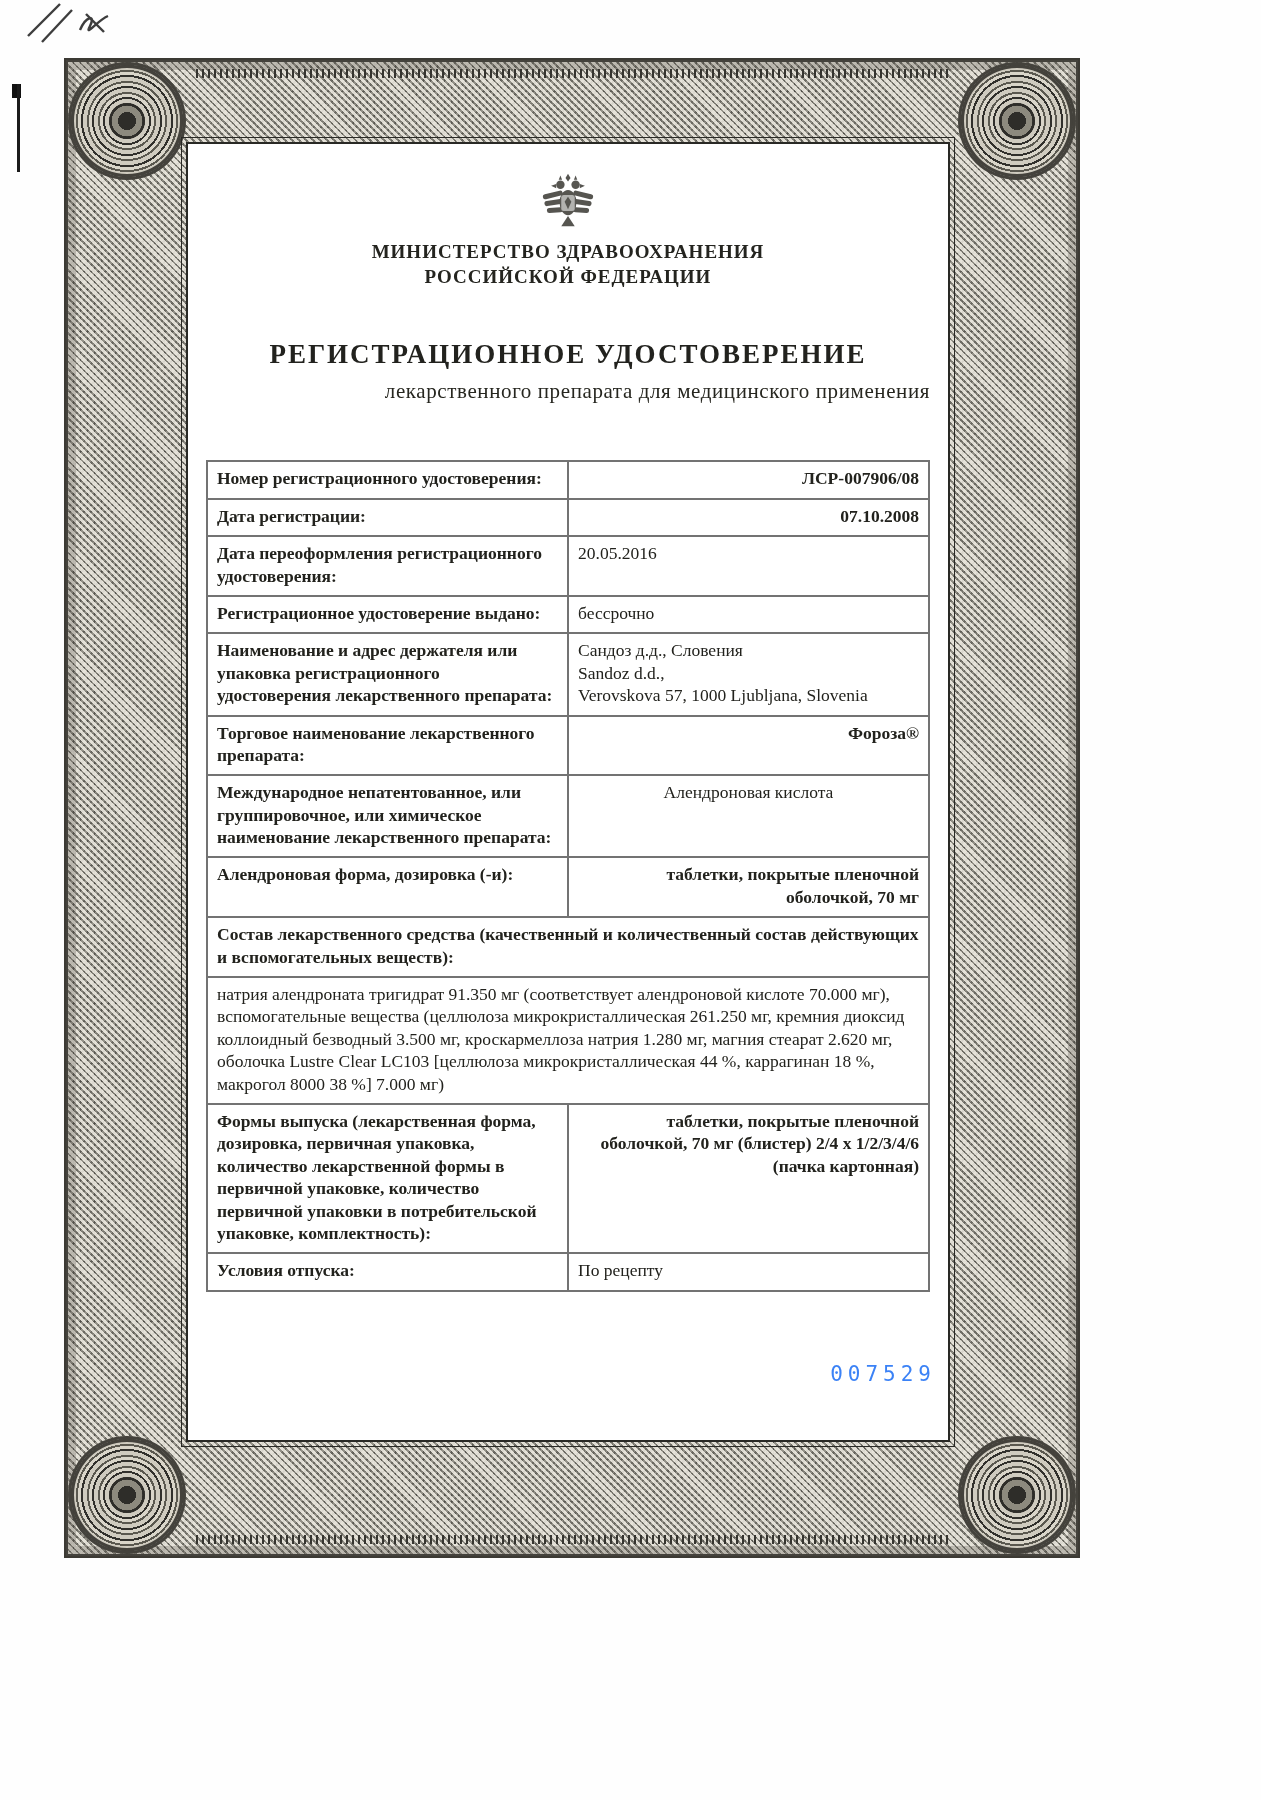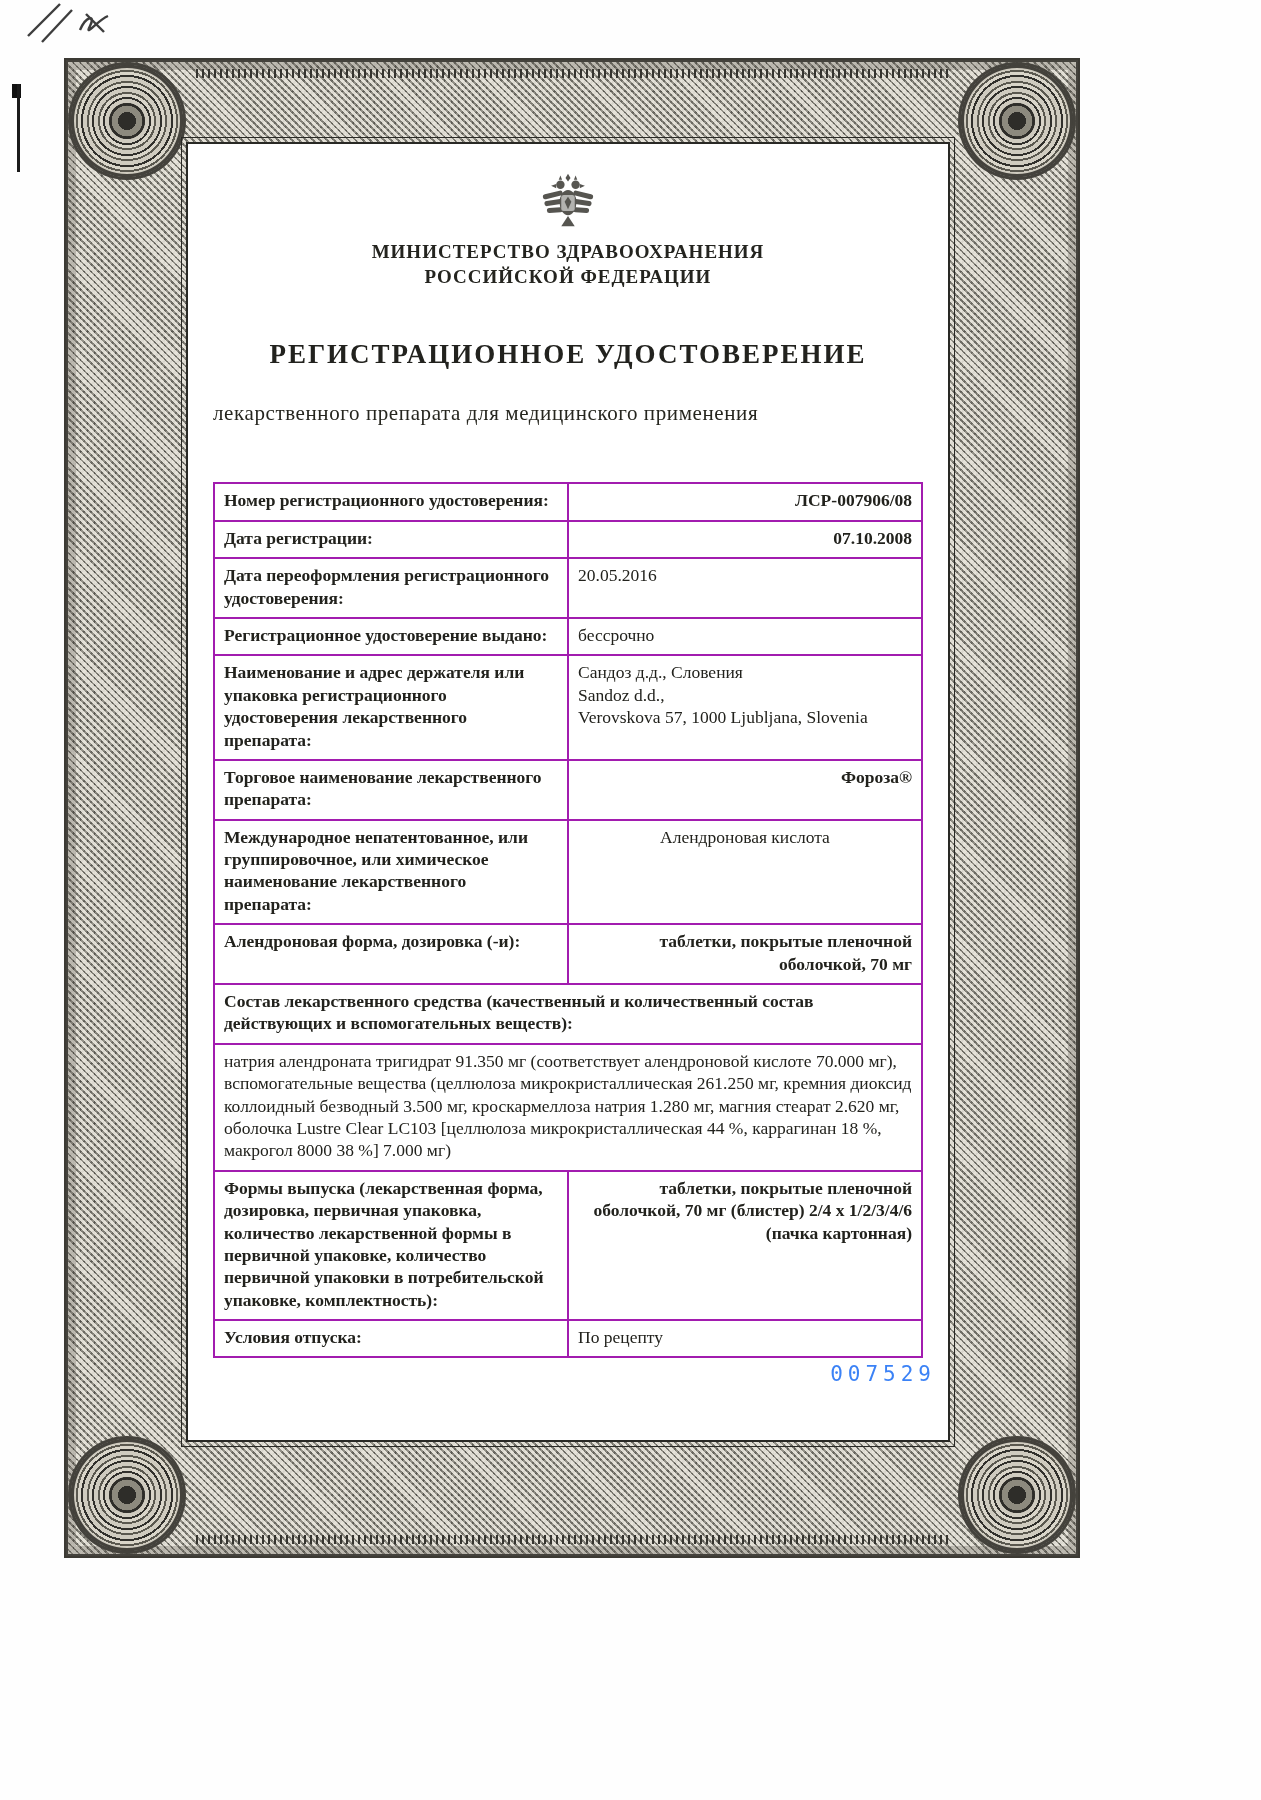--- a/index.html
+++ b/index.html
@@ -49,35 +49,35 @@
     background:radial-gradient(circle,#2e2d29 0 35%, #8d8a7e 36% 60%, #2e2d29 61% 100%);
   }
   .rosette.tl{left:5px;top:5px;}
   .rosette.tr{right:5px;top:5px;}
   .rosette.bl{left:5px;bottom:5px;}
   .rosette.br{right:5px;bottom:5px;}
 
   .inner{
     position:absolute;left:120px;top:82px;right:128px;bottom:114px;z-index:3;
     background:#fff;border:2px solid #292925;outline:1px solid #292925;outline-offset:4px;
-    padding:24px 25px 0;box-sizing:border-box;
+    padding:24px 18px 0;box-sizing:border-box;
   }
 
   .emblem{display:block;margin:4px auto 12px;opacity:.88;}
 
   .ministry{text-align:center;font-weight:bold;font-size:19px;letter-spacing:1px;line-height:1.3;color:#24241f;}
   .doc-title{margin:50px 0 0;text-align:center;font-weight:bold;font-size:27px;letter-spacing:2px;color:#22221e;}
-  .doc-subtitle{margin-top:31px;text-align:left;font-size:21px;letter-spacing:.6px;color:#26261f;}
+  .doc-subtitle{margin-top:9px;text-align:right;font-size:21px;letter-spacing:.6px;color:#26261f;}
 
   table.reg-table{
     width:100%;border-collapse:collapse;margin-top:56px;
     font-size:17.5px;color:#22221d;
   }
   table.reg-table td{
-    border:2px solid #a21caf;padding:5px 9px 8px;vertical-align:top;line-height:1.28;
+    border:2px solid #737373;padding:5px 9px 8px;vertical-align:top;line-height:1.28;
   }
   td.label{font-weight:bold;width:50%;}
   td.value{white-space:pre-line;}
   td.value.center{text-align:center;}
   td.value.bold{font-weight:bold;text-align:right;}
 
   .serial{
     position:absolute;right:12px;bottom:54px;
     font-family:"DejaVu Sans Mono", monospace;
     font-size:21px;letter-spacing:5px;color:#3b82f6;

